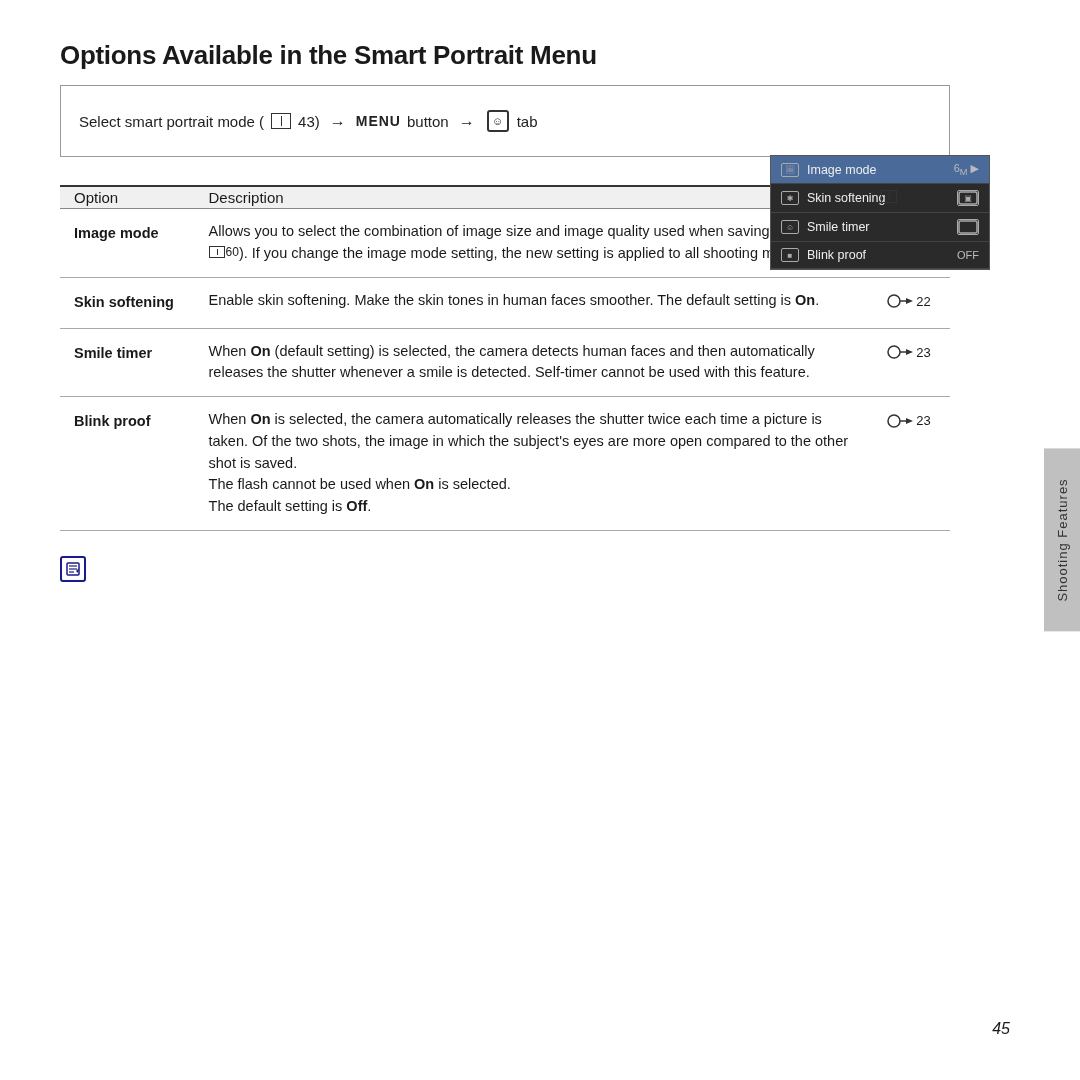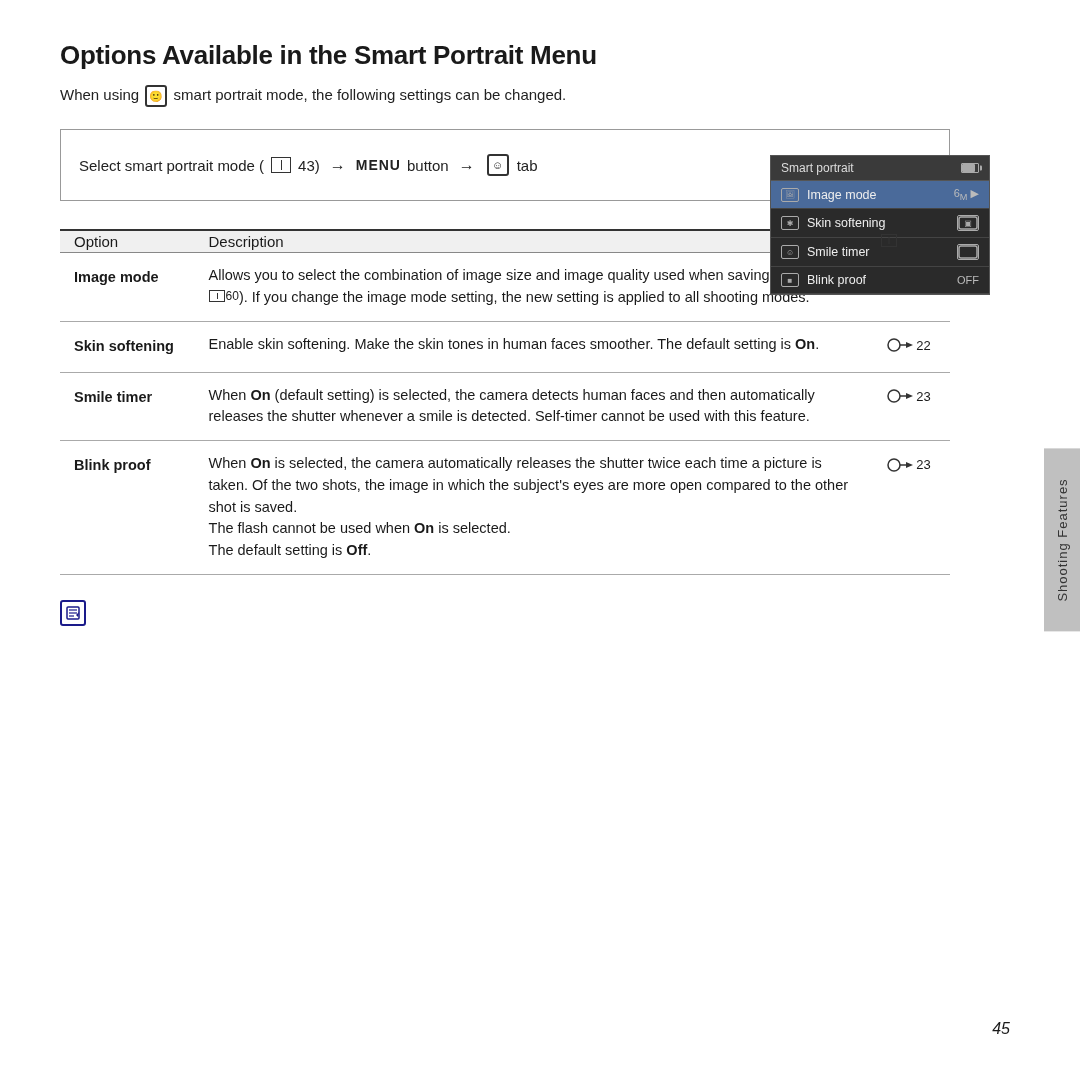--- a/index.html
+++ b/index.html
@@ -321,44 +321,35 @@
     }
 
   </style>
 </head>
 <body>
 
 <div class="main-content">
 
   <h1 class="page-title">Options Available in the Smart Portrait Menu</h1>
 
-  <p class="intro-text">
-    When using <span class="intro-icon">🙂</span> smart portrait mode, the following settings can be changed.
-  </p>
 
   <div class="nav-box">
     <span>Select smart portrait mode (</span>
     <span class="book-icon"></span>
     <span> 43) </span>
     <span class="arrow">→</span>
     <span class="menu-text">MENU</span>
     <span> button </span>
     <span class="arrow">→</span>
     <span class="intro-icon">☺</span>
     <span> tab</span>
   </div>
 
   <div class="screenshot-area">
     <div class="camera-menu">
-      <div class="camera-menu-header">
-        <span>Smart portrait</span>
-        <div class="menu-battery">
-          <div class="menu-battery-fill"></div>
-        </div>
-      </div>
       <div class="camera-menu-row highlighted">
         <div class="menu-row-icon">🖼</div>
         <span class="menu-row-label">Image mode</span>
         <span class="menu-row-value">6<sub>M</sub> ▶</span>
       </div>
       <div class="camera-menu-row">
         <div class="menu-row-icon">✱</div>
         <span class="menu-row-label">Skin softening</span>
         <div class="menu-row-value-icon">
           <svg width="20" height="14" viewBox="0 0 20 14">

